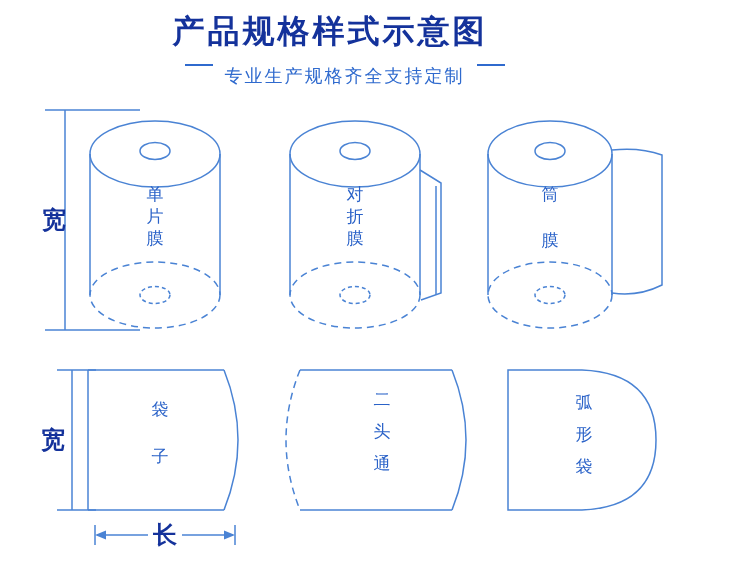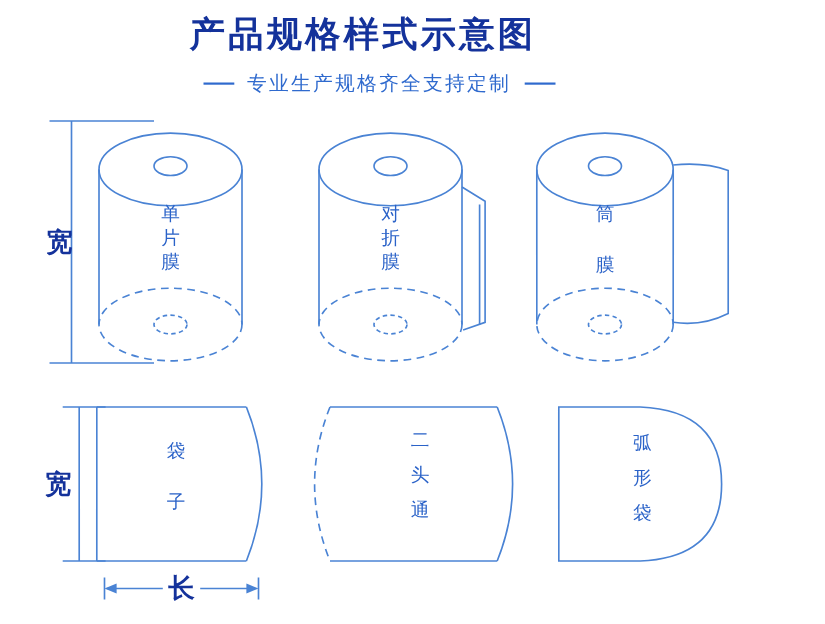--- a/index.html
+++ b/index.html
@@ -17,21 +17,21 @@
     padding-top: 10px;
     text-align: center;
     font-size: 32px;
     font-weight: bold;
     letter-spacing: 3px;
     color: var(--color-title, #14329b);
   }
   .subtitle-row {
     margin-top: 10px;
     display: flex;
-    align-items: center;
+    align-items: flex-start;
     justify-content: center;
     gap: 12px;
     padding-left: 29px;
   }
   .subtitle-line {
     width: 28px; height: 2px;
     background: var(--color-subtitle, #2f6ace);
   }
   .subtitle-text {
     font-size: 18px;

